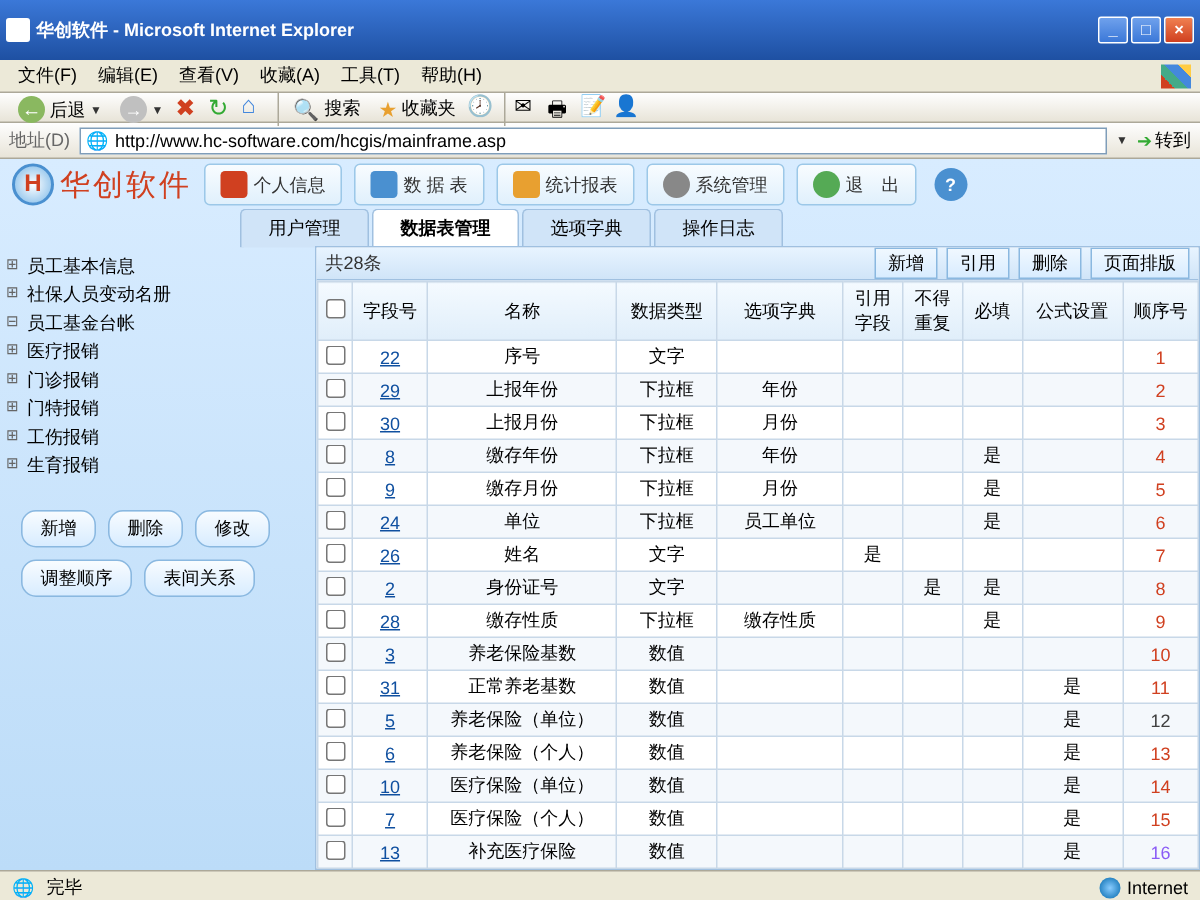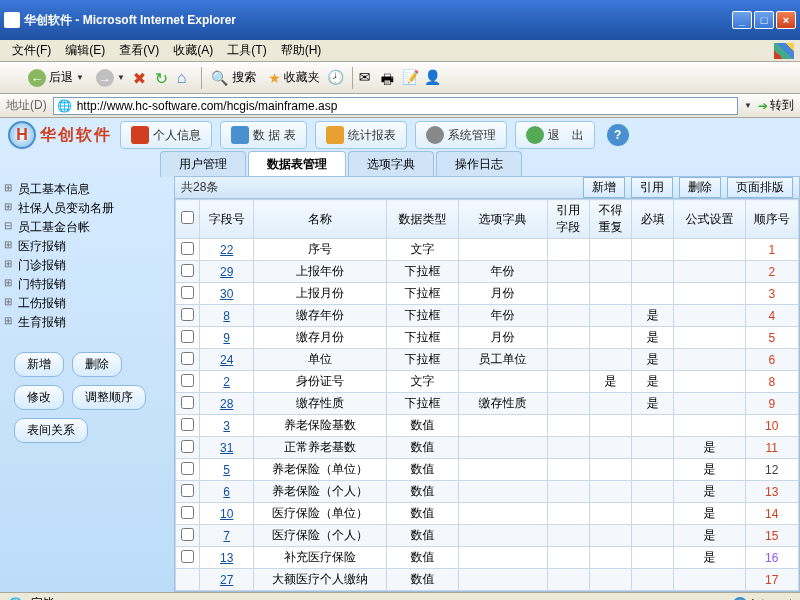--- a/index.html
+++ b/index.html
@@ -7,47 +7,47 @@
 .titlebar { height:40px; background:linear-gradient(#3b78d8,#1e50a2); display:flex; align-items:center; padding:0 4px; color:#fff; }
 .titlebar .ticon { width:16px; height:16px; background:#fff; border-radius:2px; margin-right:4px; }
 .titlebar .title { flex:1; font-weight:bold; }
 .winbtns { display:flex; gap:2px; }
 .winbtn { width:20px; height:18px; border:1px solid #fff; border-radius:2px; display:flex; align-items:center; justify-content:center; font-weight:bold; font-size:11px; }
 .min,.max { background:linear-gradient(#6fa1ec,#3b78d8); }
 .close { background:linear-gradient(#f08050,#d04020); }
 .menubar { height:22px; background:#ece9d8; display:flex; align-items:center; padding:0 6px; gap:2px; border-bottom:1px solid #aca899; }
 .menubar span { padding:2px 6px; cursor:default; }
 .menubar .logo { margin-left:auto; width:20px; height:16px; background:linear-gradient(45deg,#d04020 25%,#4a8 25% 50%,#48d 50% 75%,#fc4 75%); }
-.toolbar { height:32px; background:linear-gradient(#fefefe,#e8e4d8); border-bottom:1px solid #aca899; display:flex; align-items:center; padding:0 24px; gap:4px; }
+.toolbar { height:20px; background:linear-gradient(#fefefe,#e8e4d8); border-bottom:1px solid #aca899; display:flex; align-items:flex-start; padding:0 8px; gap:4px; }
 .tbtn { display:flex; align-items:center; gap:3px; padding:2px 4px; }
 .ticon2 { width:18px; height:18px; background:#8ab860; border-radius:9px; position:relative; }
 .ticon2.back::after { content:"←"; position:absolute; inset:0; color:#fff; text-align:center; line-height:18px; font-size:13px; }
 .ticon2.fwd { background:#c0c0c0; } .ticon2.fwd::after { content:"→"; position:absolute; inset:0; color:#fff; text-align:center; line-height:18px; }
 .drop { font-size:8px; color:#333; }
 .sep { width:1px; height:22px; background:#aca899; margin:0 2px; }
 .icn { width:18px; height:18px; display:inline-block; }
 .addrbar { height:24px; background:linear-gradient(#fefefe,#e8e4d8); border-bottom:1px solid #aca899; display:flex; align-items:center; padding:0 6px; gap:6px; }
 .addrbar .lbl { color:#666; }
 .addrbar .url { flex:1; height:18px; border:1px solid #7f9db9; background:#fff; padding:0 4px; display:flex; align-items:center; gap:4px; }
 .gobtn { display:flex; align-items:center; gap:2px; }
 .app { height:474px; background:linear-gradient(#d8ecff,#bcdcf8); display:flex; flex-direction:column; }
 .appheader { height:34px; display:flex; align-items:center; padding:0 8px; gap:8px; }
 .applogo { display:flex; align-items:center; gap:4px; }
 .logocircle { width:28px; height:28px; border-radius:14px; background:radial-gradient(#fff,#7ab8e8); border:2px solid #4a90d0; position:relative; }
 .logocircle::after { content:"H"; position:absolute; inset:0; display:flex; align-items:center; justify-content:center; color:#d04020; font-weight:bold; font-size:16px; }
-.brand { font-size:16px; font-weight:bold; color:#d04020; letter-spacing:2px; }
+.brand { font-size:20px; font-weight:normal; color:#d04020; letter-spacing:2px; }
 .mainbtn { display:flex; align-items:center; gap:4px; padding:4px 10px; border:1px solid #9cc8e8; border-radius:4px; background:linear-gradient(#f8fcff,#e0f0fc); cursor:pointer; font-size:13px; color:#333; }
 .mainbtn .mi { width:18px; height:18px; border-radius:3px; }
 .mi.red{background:#d04020;} .mi.blue{background:#4a90d0;} .mi.yel{background:#e8a030;} .mi.gear{background:#888;border-radius:9px;} .mi.grn{background:#5a5;border-radius:9px;}
 .help { width:22px; height:22px; border-radius:11px; background:#4a90d0; color:#fff; display:flex; align-items:center; justify-content:center; font-weight:bold; margin-left:4px; cursor:pointer; }
 .tabrow { height:24px; display:flex; align-items:center; padding-left:160px; gap:2px; }
 .tab { padding:4px 18px; background:#d0e4f8; border:1px solid #a0c0e0; border-bottom:none; border-radius:4px 4px 0 0; cursor:pointer; }
 .tab.active { background:#fff; font-weight:bold; }
 .workarea { flex:1; display:flex; overflow:hidden; }
-.sidebar { width:174px; padding:4px; overflow-y:auto; }
+.sidebar { width:210px; padding:4px; overflow-y:auto; }
 .tree { list-style:none; }
 .tree li { padding:1px 0 1px 14px; position:relative; cursor:pointer; white-space:nowrap; }
 .tree li::before { content:"⊞"; position:absolute; left:0; top:2px; font-size:10px; color:#666; }
 .tree li.open::before { content:"⊟"; }
 .tree li.leaf::before { content:""; }
 .tree ul { list-style:none; margin-left:4px; }
 .tree .sel { color:#d04020; text-decoration:underline; }
 .sidebtns { margin-top:20px; display:flex; flex-wrap:wrap; gap:8px; padding:0 10px; }
 .pillbtn { padding:3px 12px; border:1px solid #8ab8e0; border-radius:10px; background:linear-gradient(#f8fcff,#d8ecff); cursor:pointer; }
 .main { flex:1; display:flex; flex-direction:column; background:#fff; border:1px solid #a0c0e0; overflow:hidden; }
@@ -279,20 +279,32 @@
                 <td>下拉框</td>
                 <td>员工单位</td>
                 <td></td>
                 <td></td>
                 <td>是</td>
                 <td></td>
                 <td style="color: rgb(208, 64, 32);">6</td>
               </tr>
               <tr>
                 <td class="chk"><input type="checkbox" style=""></td>
+                <td class="fn">26</td>
+                <td>姓名</td>
+                <td>文字</td>
+                <td></td>
+                <td>是</td>
+                <td></td>
+                <td></td>
+                <td></td>
+                <td style="color: rgb(208, 64, 32);">7</td>
+              </tr>
+              <tr>
+                <td class="chk"><input type="checkbox" style=""></td>
                 <td class="fn">2</td>
                 <td>身份证号</td>
                 <td>文字</td>
                 <td></td>
                 <td></td>
                 <td>是</td>
                 <td>是</td>
                 <td></td>
                 <td style="color: rgb(208, 64, 32);">8</td>
               </tr>

